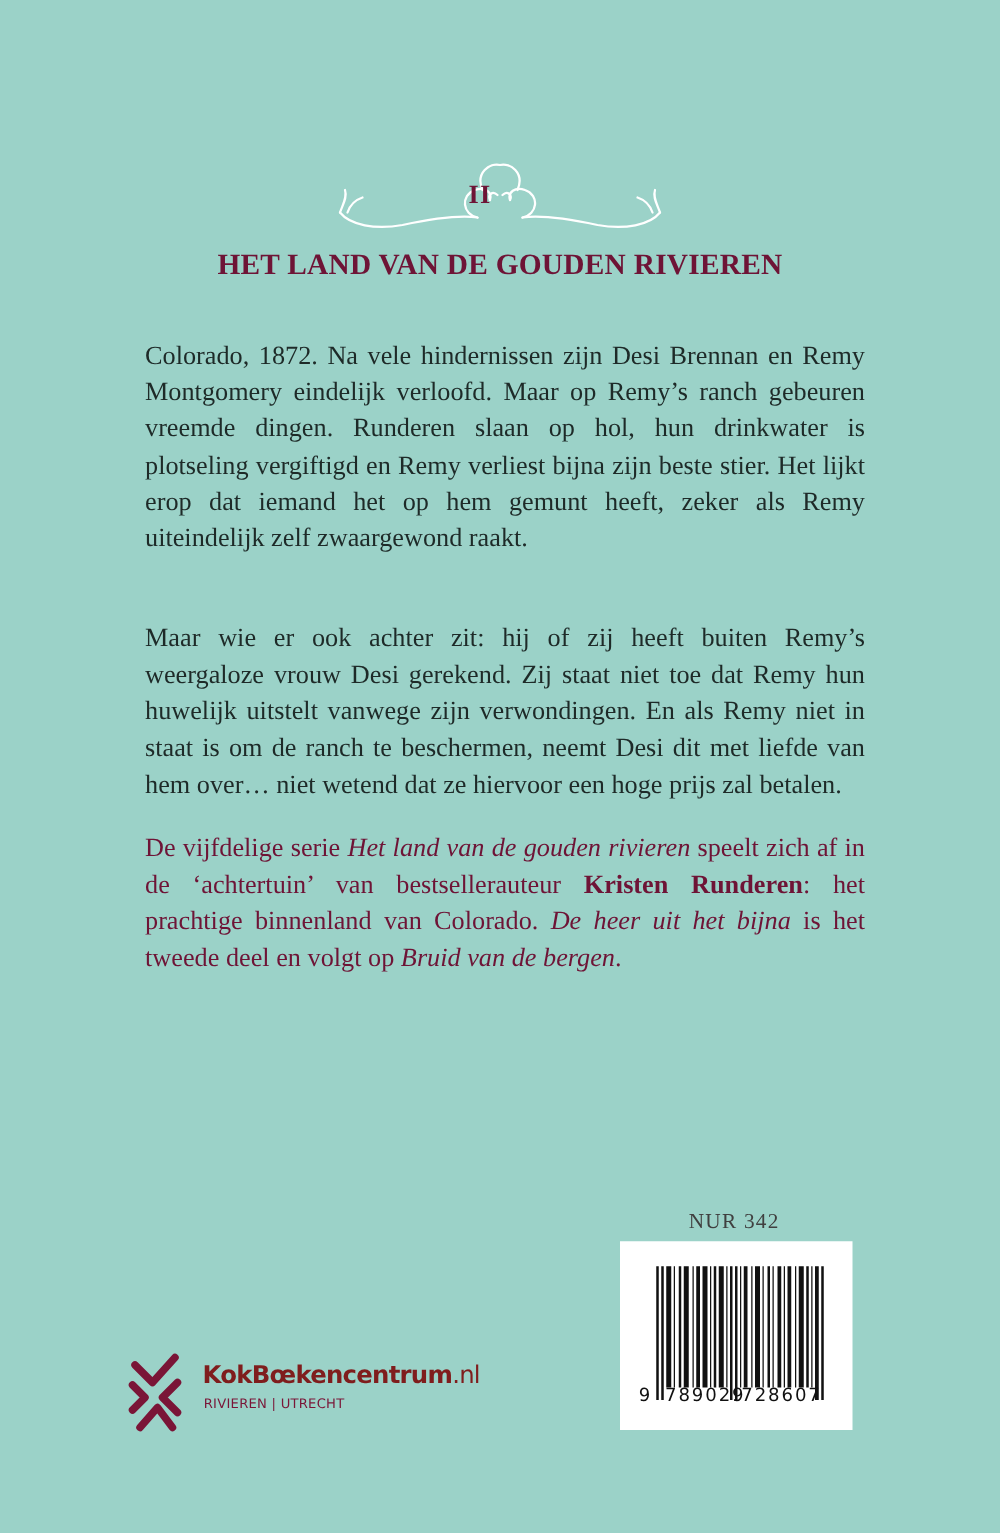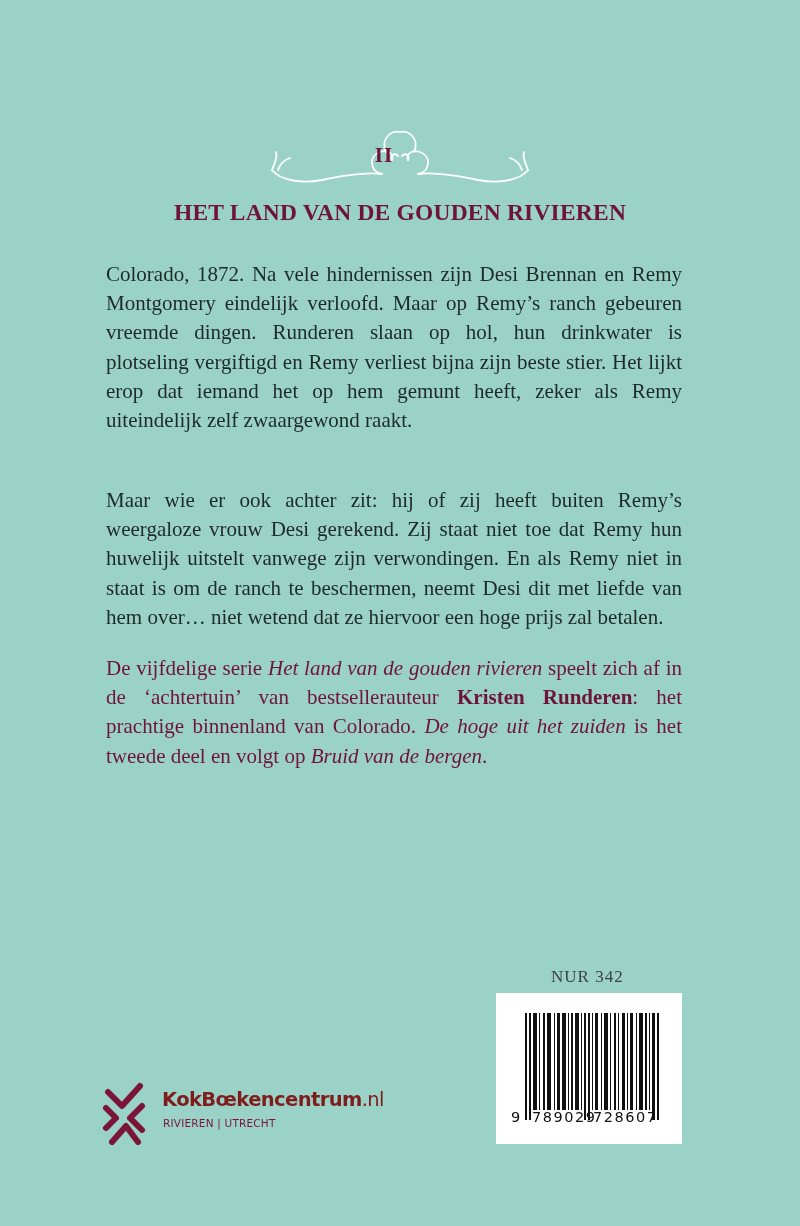--- a/index.html
+++ b/index.html
@@ -29,21 +29,21 @@
     color: #6e1436;
     letter-spacing: 0.2px;
   }
   .para {
     position: absolute; left: 104px; width: 576px;
     font-family: "Liberation Serif", serif;
     font-size: 21px;
     line-height: 29.2px;
     text-align: justify;
     color: #1e2a28;
-    margin: 2px;
+    margin: 12px;
   }
   .p1 { top: 258px; }
   .p2 { top: 484px; }
   .p3 { top: 652px; color: #6e1436; }
   .p3 em { font-style: italic; }
   .p3 strong { font-weight: bold; }
   .nur {
     position: absolute; left: 551px; top: 967px;
     font-family: "Liberation Serif", serif;
     font-size: 17px; color: #404040; letter-spacing: 1px;
@@ -87,21 +87,21 @@
     <path d="M 122 32 C 120 28, 124 24, 128 28"></path>
     <path d="M 138 32 C 140 28, 136 24, 132 28"></path>
   </svg>
 </div>
 <div class="volume-numeral">II</div>
 
 <div class="series-title">HET LAND VAN DE GOUDEN RIVIEREN</div>
 
 <p class="para p1">Colorado, 1872. Na vele hindernissen zijn Desi Brennan en Remy Montgomery eindelijk verloofd. Maar op Remy’s ranch gebeuren vreemde dingen. Runderen slaan op hol, hun drinkwater is plotseling vergiftigd en Remy verliest bijna zijn beste stier. Het lijkt erop dat iemand het op hem gemunt heeft, zeker als Remy uiteindelijk zelf zwaargewond raakt.</p>
 <p class="para p2">Maar wie er ook achter zit: hij of zij heeft buiten Remy’s weergaloze vrouw Desi gerekend. Zij staat niet toe dat Remy hun huwelijk uitstelt vanwege zijn verwondingen. En als Remy niet in staat is om de ranch te beschermen, neemt Desi dit met liefde van hem over… niet wetend dat ze hiervoor een hoge prijs zal betalen.</p>
-<p class="para p3"><span>De vijfdelige serie </span><em>Het land van de gouden rivieren</em><span> speelt zich af in de ‘achtertuin’ van bestsellerauteur </span><strong>Kristen Runderen</strong><span>: het prachtige binnenland van Colorado. </span><em>De hoge uit het zuiden</em><span> is het tweede deel en volgt op </span><em>Bruid van de bergen</em><span>.</span></p>
+<p class="para p3"><span>De vijfdelige serie </span><em>Het land van de gouden rivieren</em><span> speelt zich af in de ‘achtertuin’ van bestsellerauteur </span><strong>Kristen Runderen</strong><span>: het prachtige binnenland van Colorado. </span><em>De heer uit het bijna</em><span> is het tweede deel en volgt op </span><em>Bruid van de bergen</em><span>.</span></p>
 
 <div class="nur">NUR 342</div>
 <div class="barcode-box">
   <svg width="186" height="151">
     <g fill="#111">
       <rect x="29" y="20" width="2" height="107"></rect>
         <rect x="33" y="20" width="2" height="107"></rect>
       <rect x="37" y="20" width="4" height="97"></rect>
         <rect x="43" y="20" width="1" height="97"></rect>
       <rect x="47" y="20" width="2" height="97"></rect>

